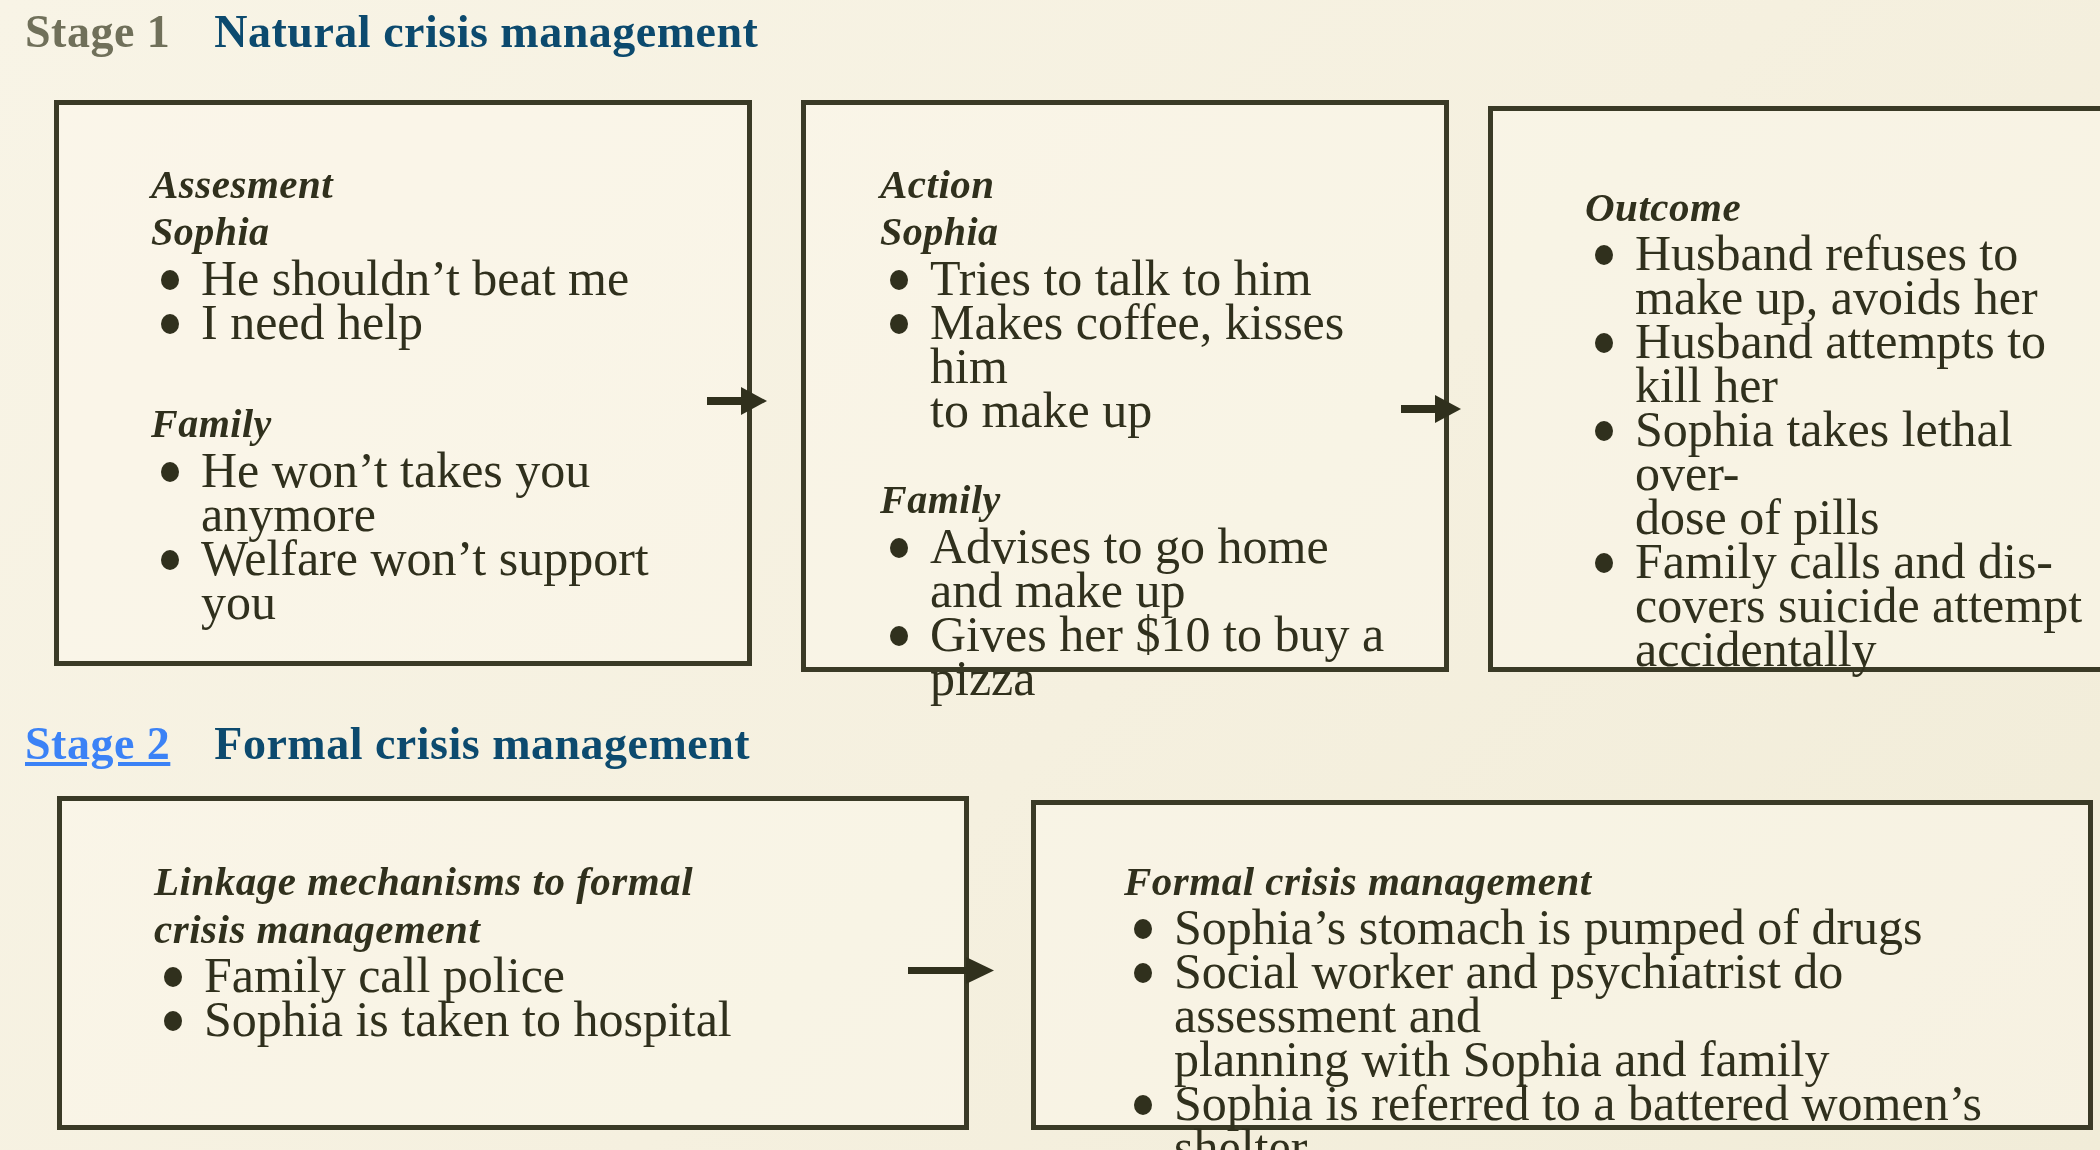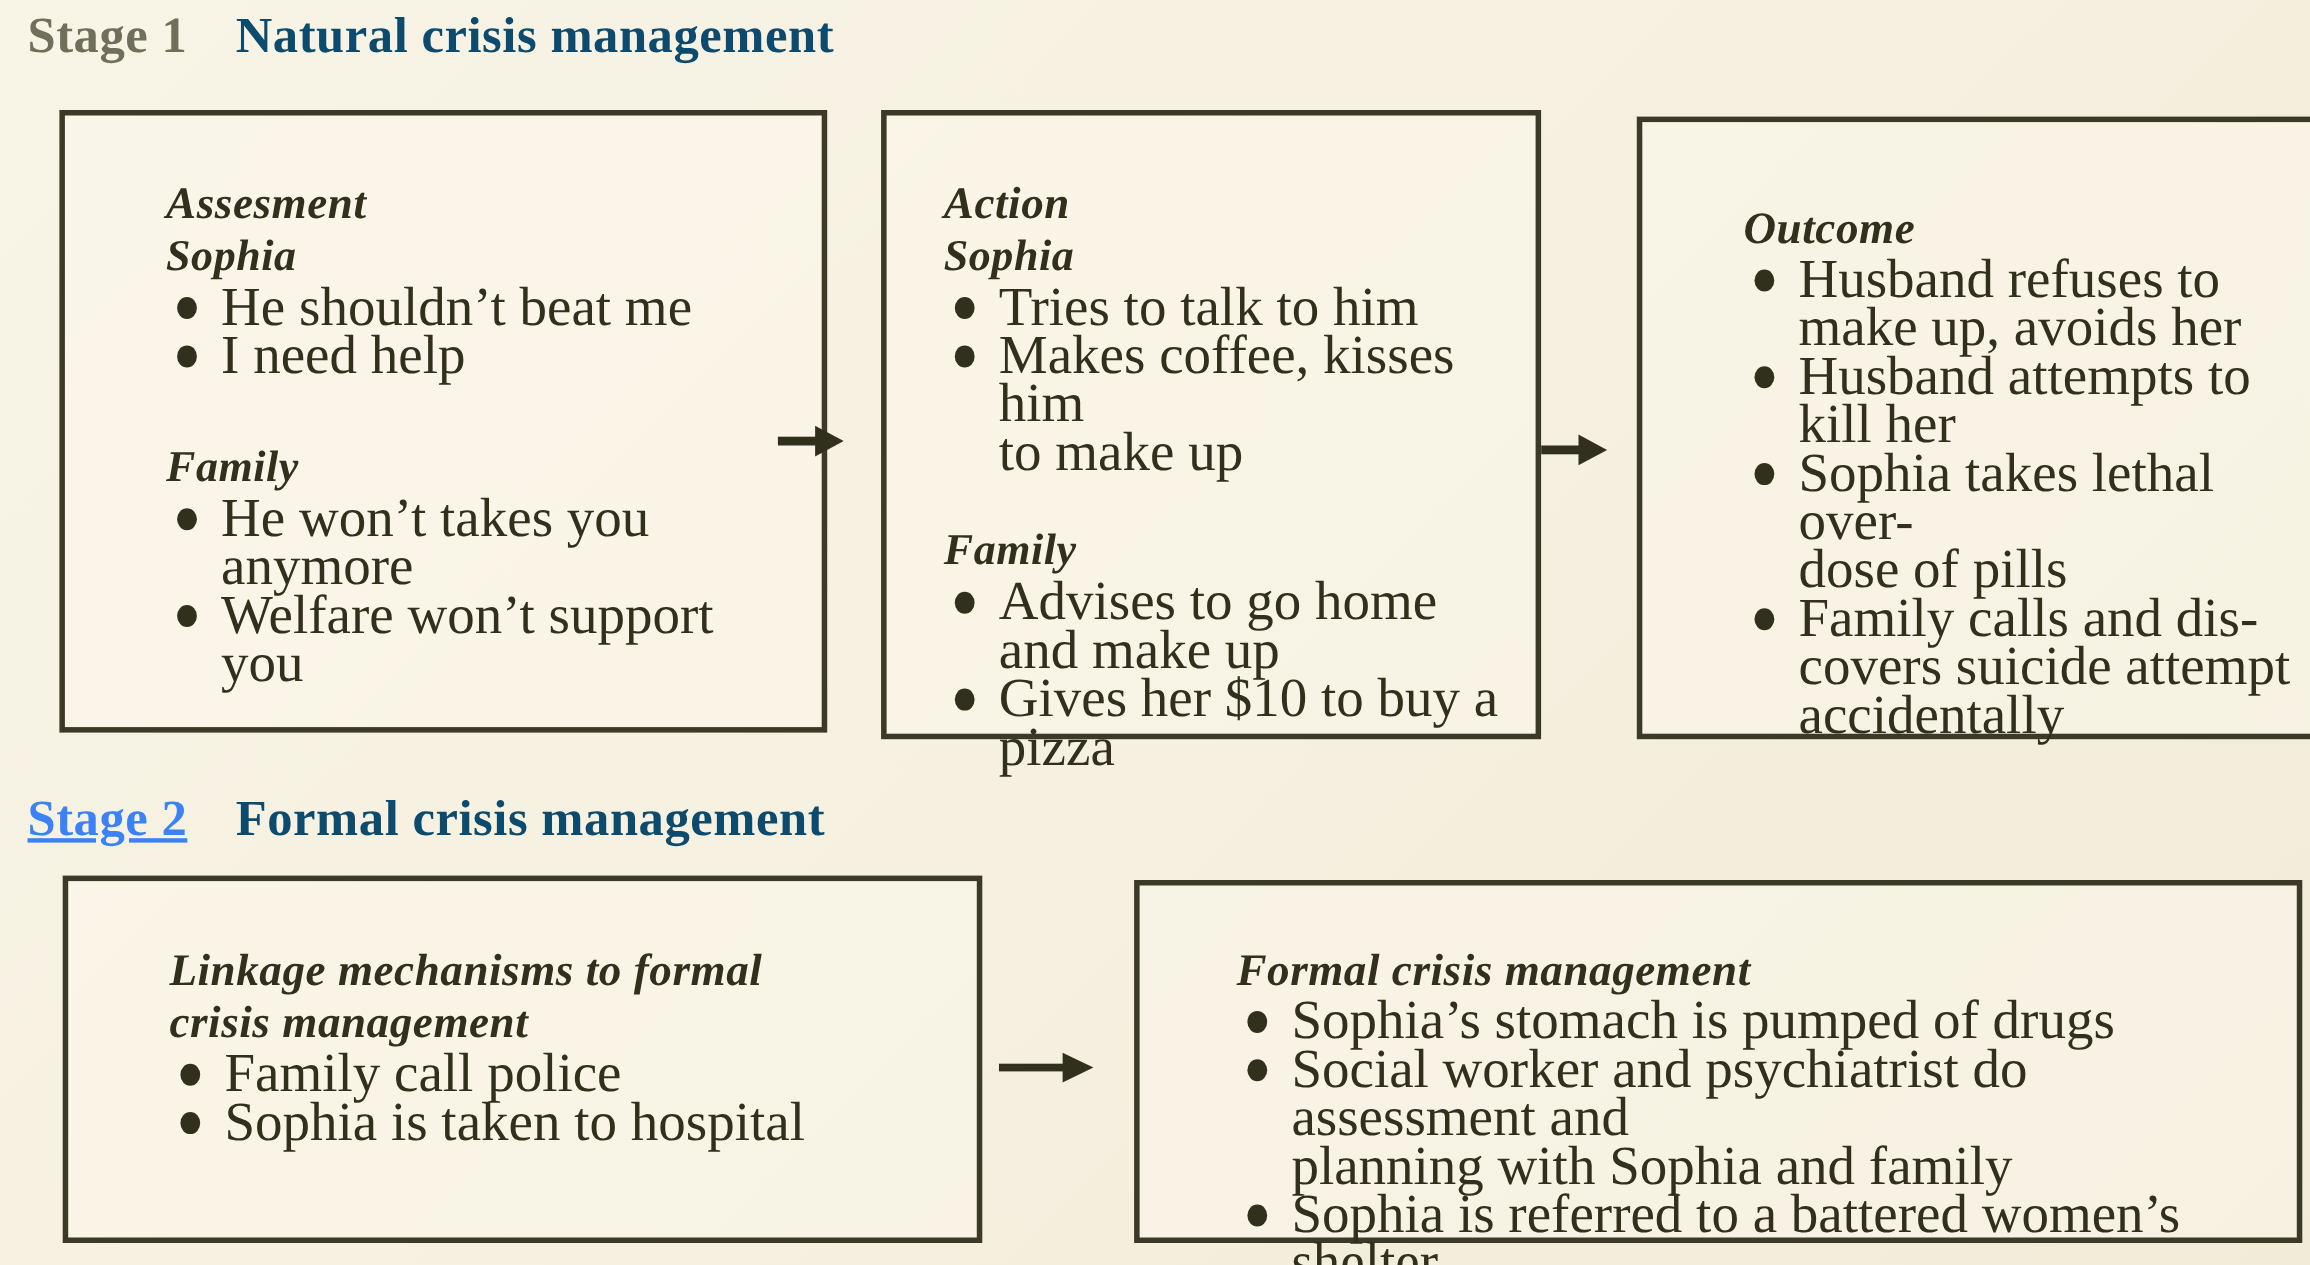--- a/index.html
+++ b/index.html
@@ -81,21 +81,21 @@
   </div>
 </div>
 
 <div class="arrow" style="left:707px;top:383px;">
   <svg width="60" height="36" viewBox="0 0 60 36">
     <rect x="0" y="14" width="36" height="8" fill="#30301d"></rect>
     <polygon points="34,4 60,18 34,32" fill="#30301d"></polygon>
   </svg>
 </div>
 
-<div class="box" style="left:762px;top:100px;width:600px;height:572px;padding:55px 22px 0 52px;">
+<div class="box" style="left:762px;top:100px;width:648px;height:572px;padding:55px 22px 0 74px;">
   <div class="section">
     <div class="heading">Action</div>
     <div class="sublabel">Sophia</div>
     <ul class="bullets">
       <li class="bullet">
         <span class="dot"></span>
         <span class="bt">Tries to talk to him</span>
       </li>
       <li class="bullet">
         <span class="dot"></span>
@@ -152,21 +152,21 @@
 accidentally</span>
     </li>
   </ul>
 </div>
 
 <div class="stage-title dark" style="left:25px;top:718px;">
   <span class="stage-label">Stage 2</span>
   <span class="stage-name">Formal crisis management</span>
 </div>
 
-<div class="box" style="left:18px;top:796px;width:836px;height:334px;padding:56px 30px 0 92px;">
+<div class="box" style="left:18px;top:796px;width:912px;height:334px;padding:56px 30px 0 92px;">
   <div class="heading">Linkage mechanisms to formal
 crisis management</div>
   <ul class="bullets">
     <li class="bullet">
       <span class="dot"></span>
       <span class="bt">Family call police</span>
     </li>
     <li class="bullet">
       <span class="dot"></span>
       <span class="bt">Sophia is taken to hospital</span>

